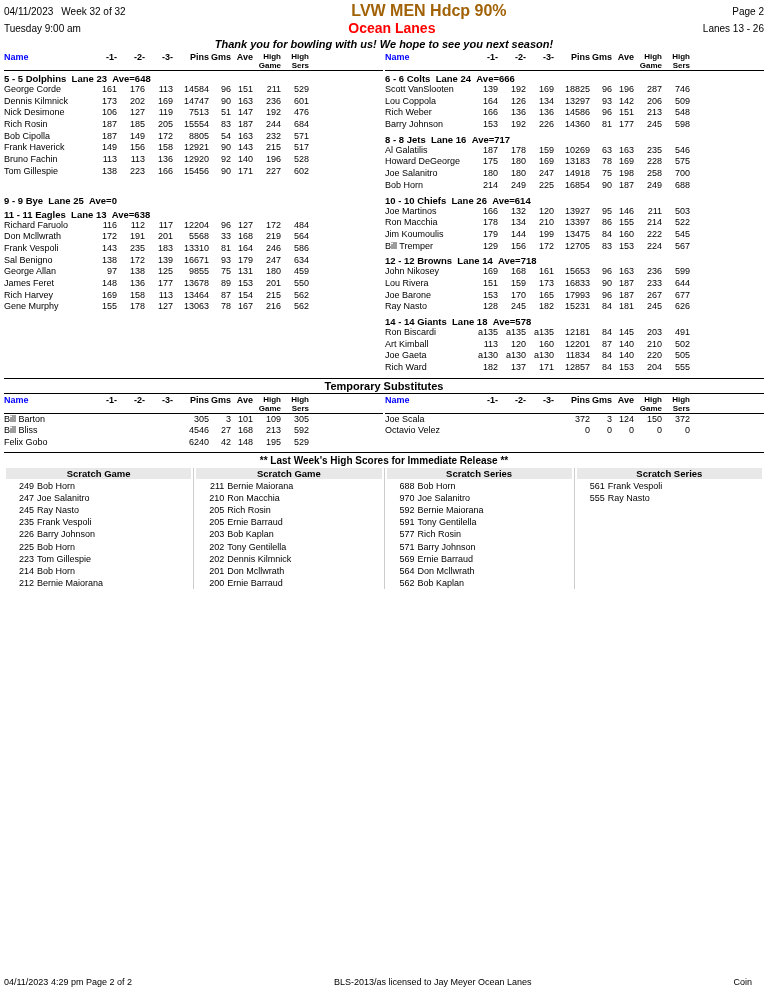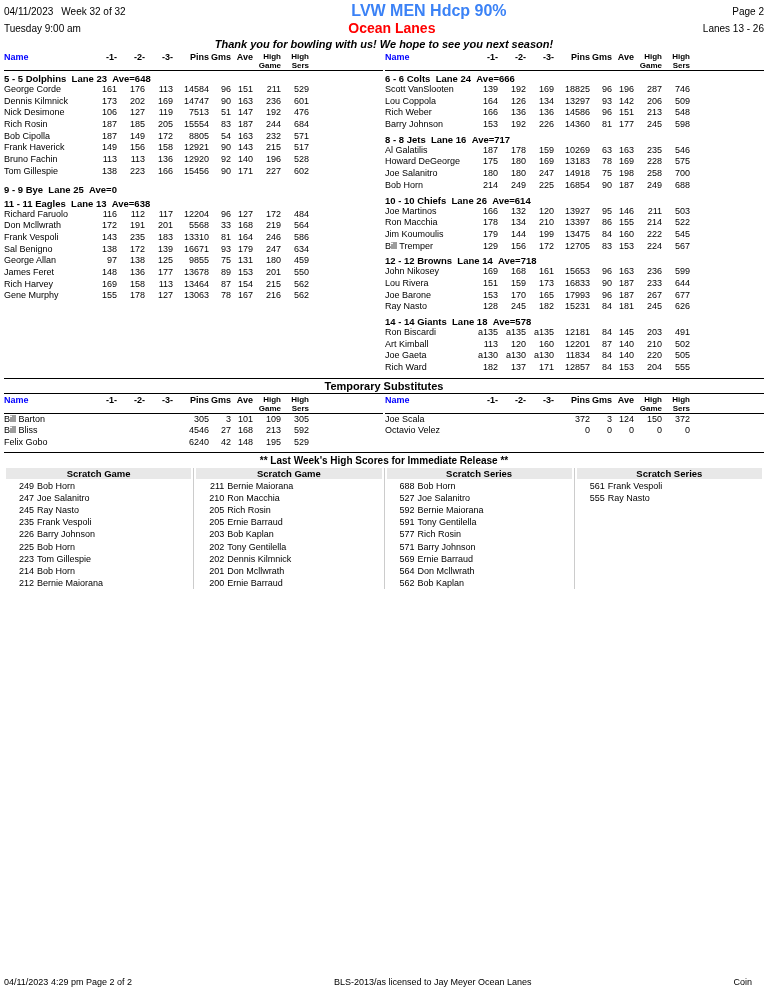--- a/index.html
+++ b/index.html
@@ -16,21 +16,21 @@
       width: 768px;
       padding: 2px 4px;
     }
     .header-line1 {
       display: flex;
       justify-content: space-between;
       align-items: center;
       font-size: 10px;
     }
     .header-title {
-      color: #3b82f6;
+      color: #a16207;
       font-size: 16px;
       font-weight: bold;
       text-align: center;
       flex: 1;
     }
     .header-line2 {
       display: flex;
       justify-content: flex-end;
       align-items: center;
       font-size: 10px;
@@ -264,21 +264,21 @@
         <span class="score-col">138</span>
         <span class="score-col">223</span>
         <span class="score-col">166</span>
         <span class="pins-col">15456</span>
         <span class="gms-col">90</span>
         <span class="ave-col">171</span>
         <span class="hg-col">227</span>
         <span class="hs-col">602</span>
       </div>
 
-      <div class="team-header" style="margin-top:6px;">
+      <div class="team-header" style="margin-top:17px;">
         <span>9 - 9 Bye</span>&nbsp;&nbsp;<span>Lane 25</span>&nbsp;&nbsp;<span>Ave=0</span>
       </div>
 
       <div class="team-header" style="margin-top:3px;">
         <span>11 - 11 Eagles</span>&nbsp;&nbsp;<span>Lane 13</span>&nbsp;&nbsp;<span>Ave=638</span>
       </div>
       <div class="player-row">
         <span class="name-col">Richard Faruolo</span>
         <span class="score-col">116</span>
         <span class="score-col">112</span>
@@ -796,21 +796,21 @@
           </div>
       </div>
 
       <div class="hs-column">
         <div class="hs-col-header">Scratch Series</div>
         <div class="hs-row">
             <span class="hs-score">688</span>
             <span class="hs-name">Bob Horn</span>
           </div>
         <div class="hs-row">
-            <span class="hs-score">527</span>
+            <span class="hs-score">970</span>
             <span class="hs-name">Joe Salanitro</span>
           </div>
         <div class="hs-row">
             <span class="hs-score">592</span>
             <span class="hs-name">Bernie Maiorana</span>
           </div>
         <div class="hs-row">
             <span class="hs-score">591</span>
             <span class="hs-name">Tony Gentilella</span>
           </div>

